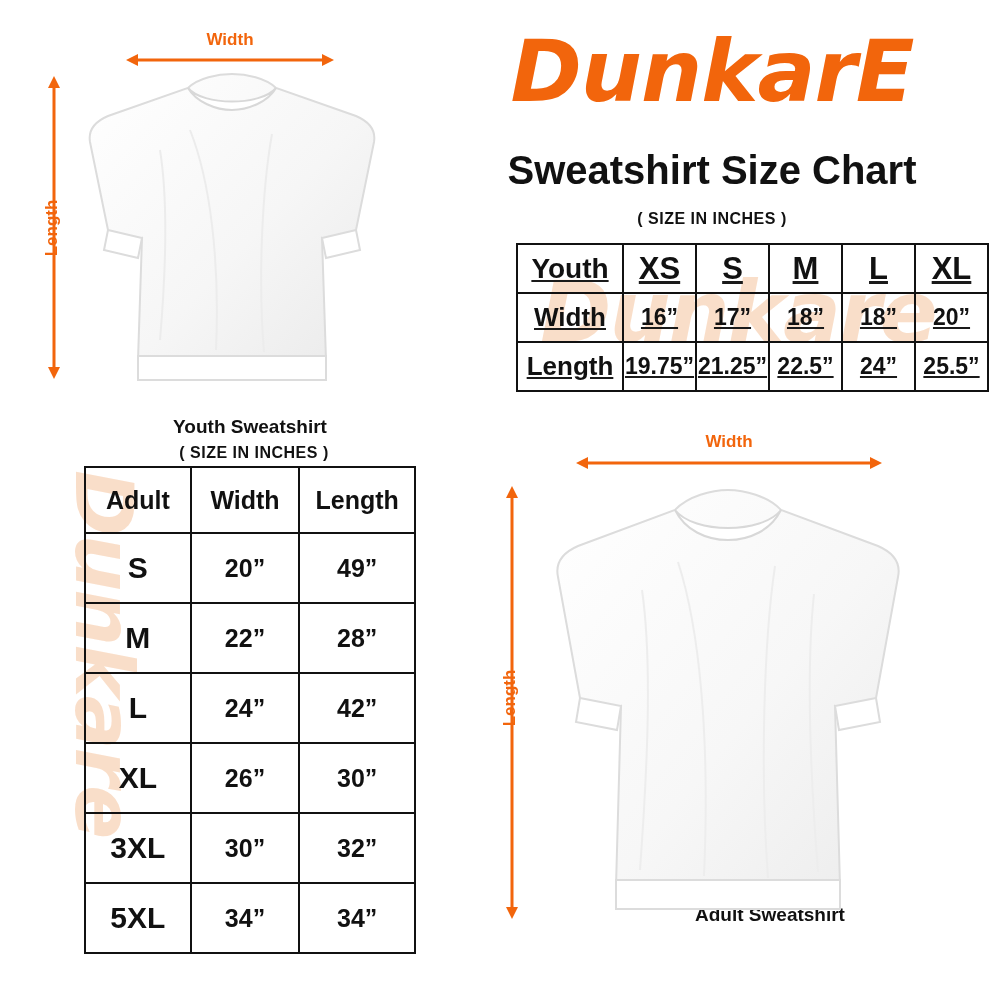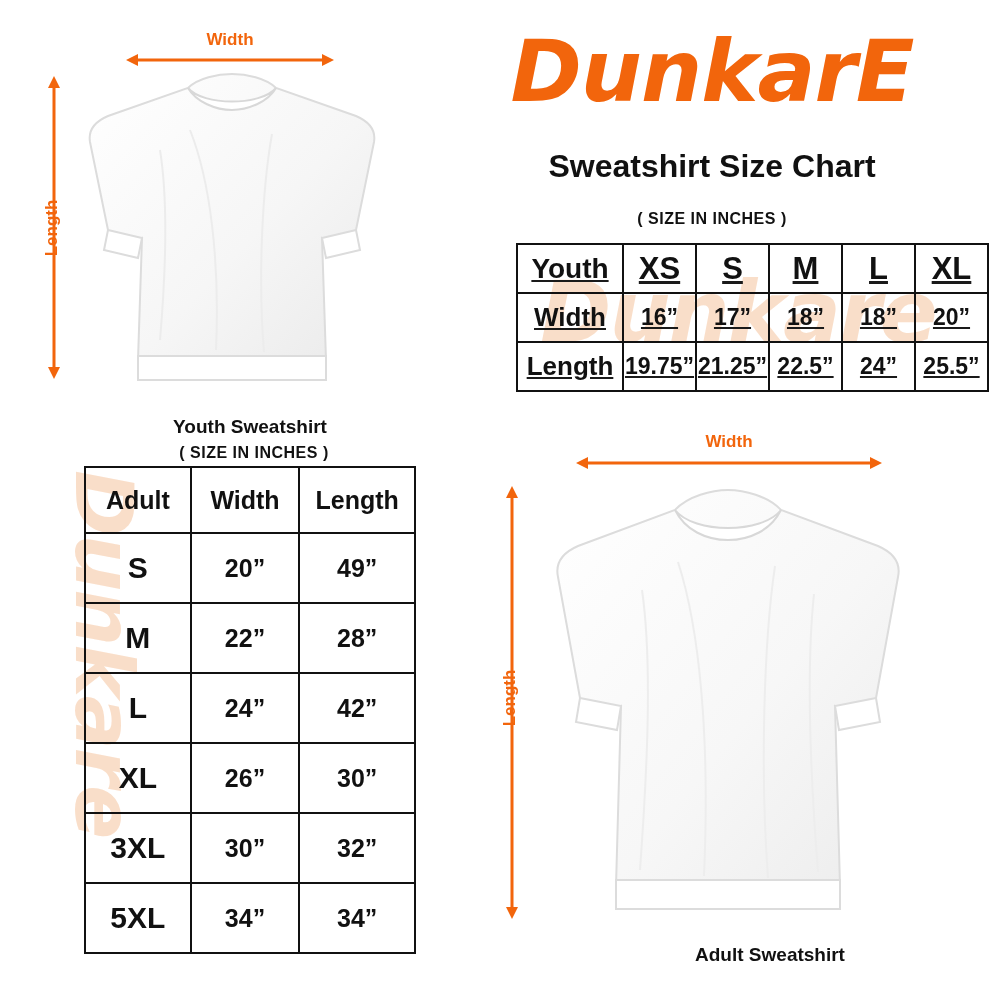--- a/index.html
+++ b/index.html
@@ -31,21 +31,21 @@
     font-size: 86px;
     line-height: 1;
     letter-spacing: -1px;
     color: #f2650c;
   }
   .chart-title {
     left: 432px;
     top: 148px;
     width: 560px;
     text-align: center;
-    font-size: 32px;
+    font-size: 40px;
     font-weight: bold;
     color: #111;
   }
   .units-right {
     left: 432px;
     top: 210px;
     width: 560px;
     text-align: center;
     font-size: 16px;
     font-weight: bold;
@@ -135,21 +135,21 @@
   .table-wrap { position: absolute; z-index: 2; }
 
   
   .caption {
     font-size: 19px;
     font-weight: bold;
     color: #111;
     text-align: center;
   }
   #youth-caption { left: 80px; top: 416px; width: 340px; }
-  #adult-caption { left: 610px; top: 944px; width: 320px; }
+  #adult-caption { left: 610px; top: 904px; width: 320px; }
 
   
   .arrow-label {
     color: #f2650c;
     font-size: 17px;
     font-weight: bold;
   }
 
   
   .shirt { z-index: 1; }

